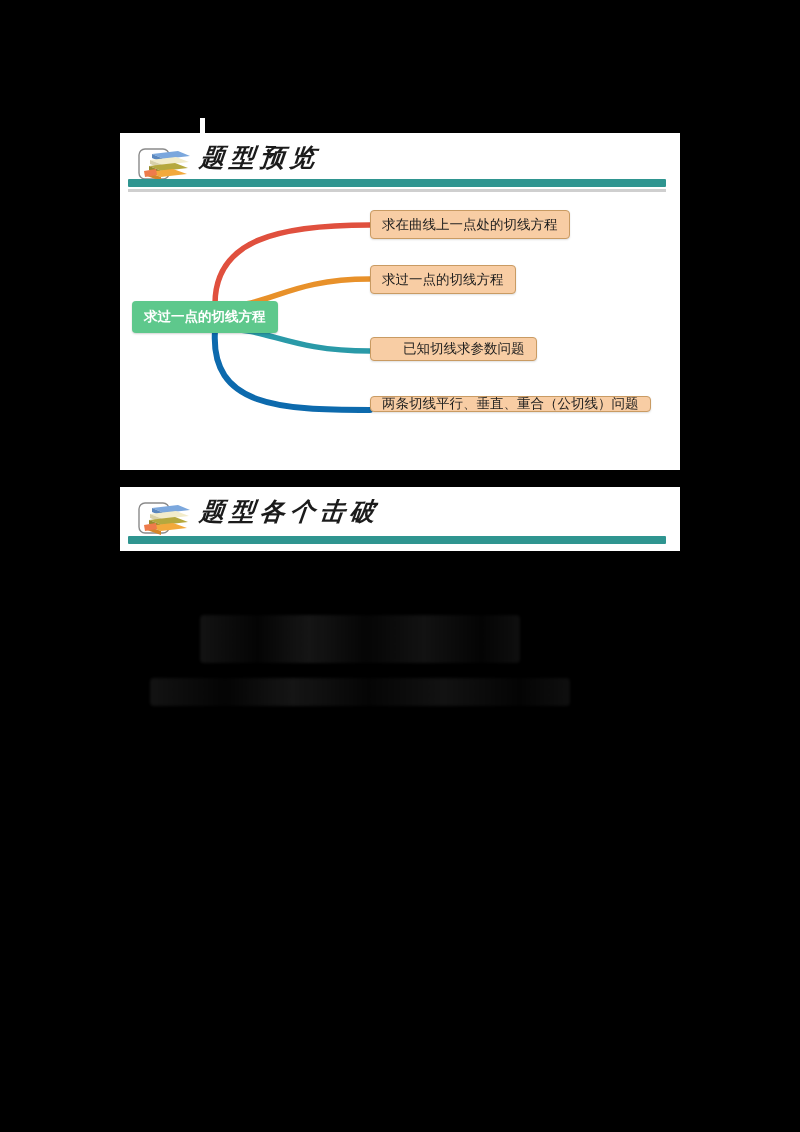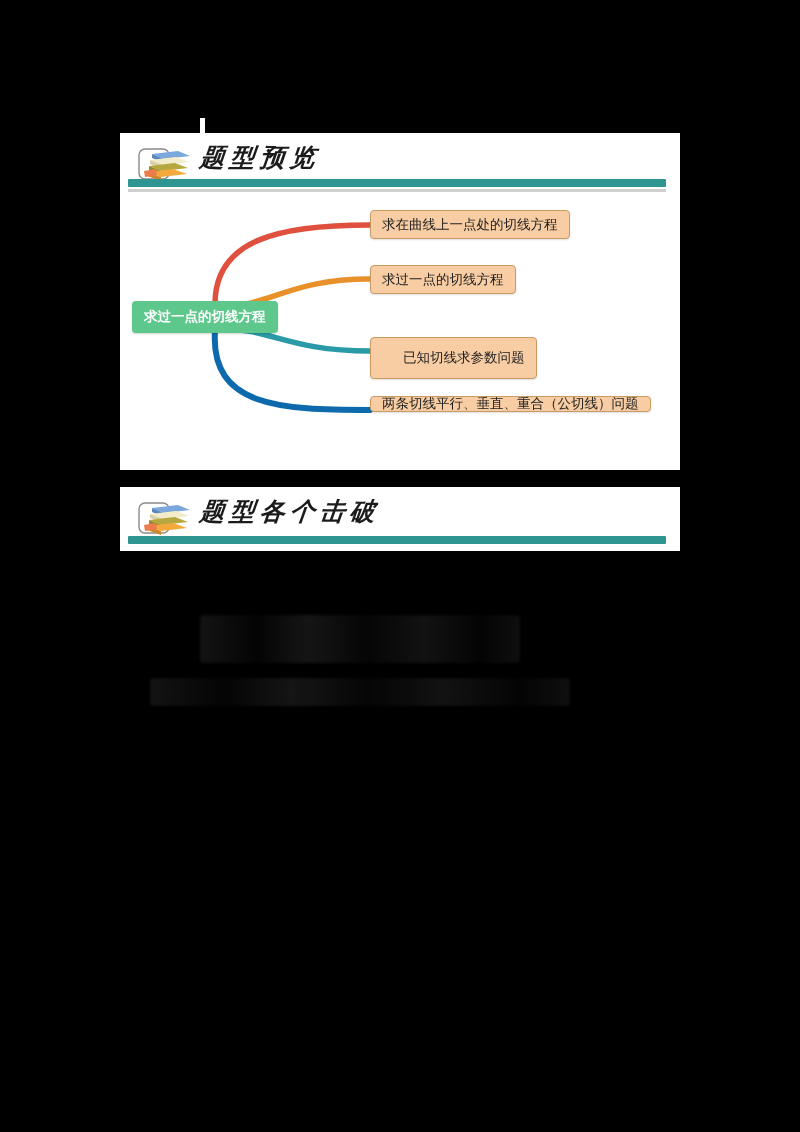--- a/index.html
+++ b/index.html
@@ -179,21 +179,21 @@
     </div>
 
     <div class="node node-leaf" style="left:250px; top:11px; height:29px;">
       <span>求在曲线上一点处的切线方程</span>
     </div>
 
     <div class="node node-leaf" style="left:250px; top:66px; height:29px;">
       <span>求过一点的切线方程</span>
     </div>
 
-    <div class="node node-leaf" style="left:250px; top:138px; height:42px;padding-left:32px;">
+    <div class="node node-leaf" style="left:250px; top:138px; height:24px;padding-left:32px;">
       <span>已知切线求参数问题</span>
     </div>
 
     <div class="node node-leaf" style="left:250px; top:197px; height:16px;">
       <span>两条切线平行、垂直、重合（公切线）问题</span>
     </div>
 
   </div>
 </div>
 

